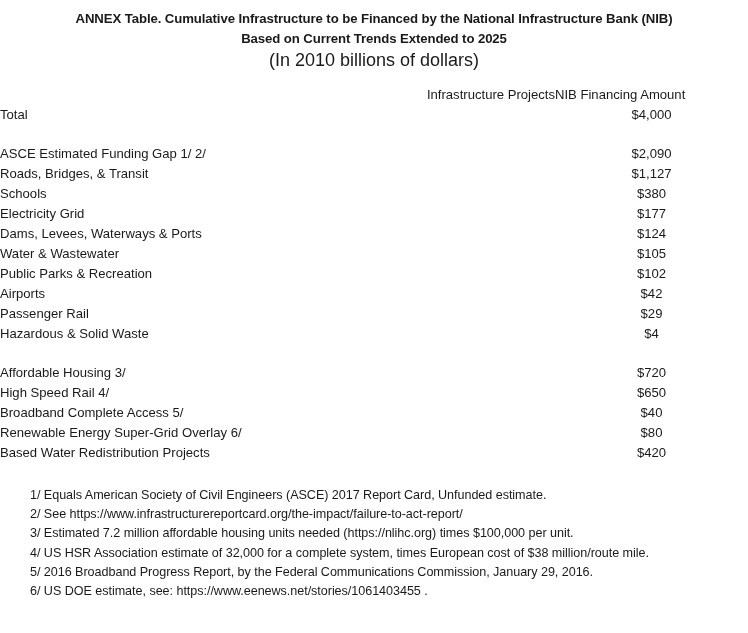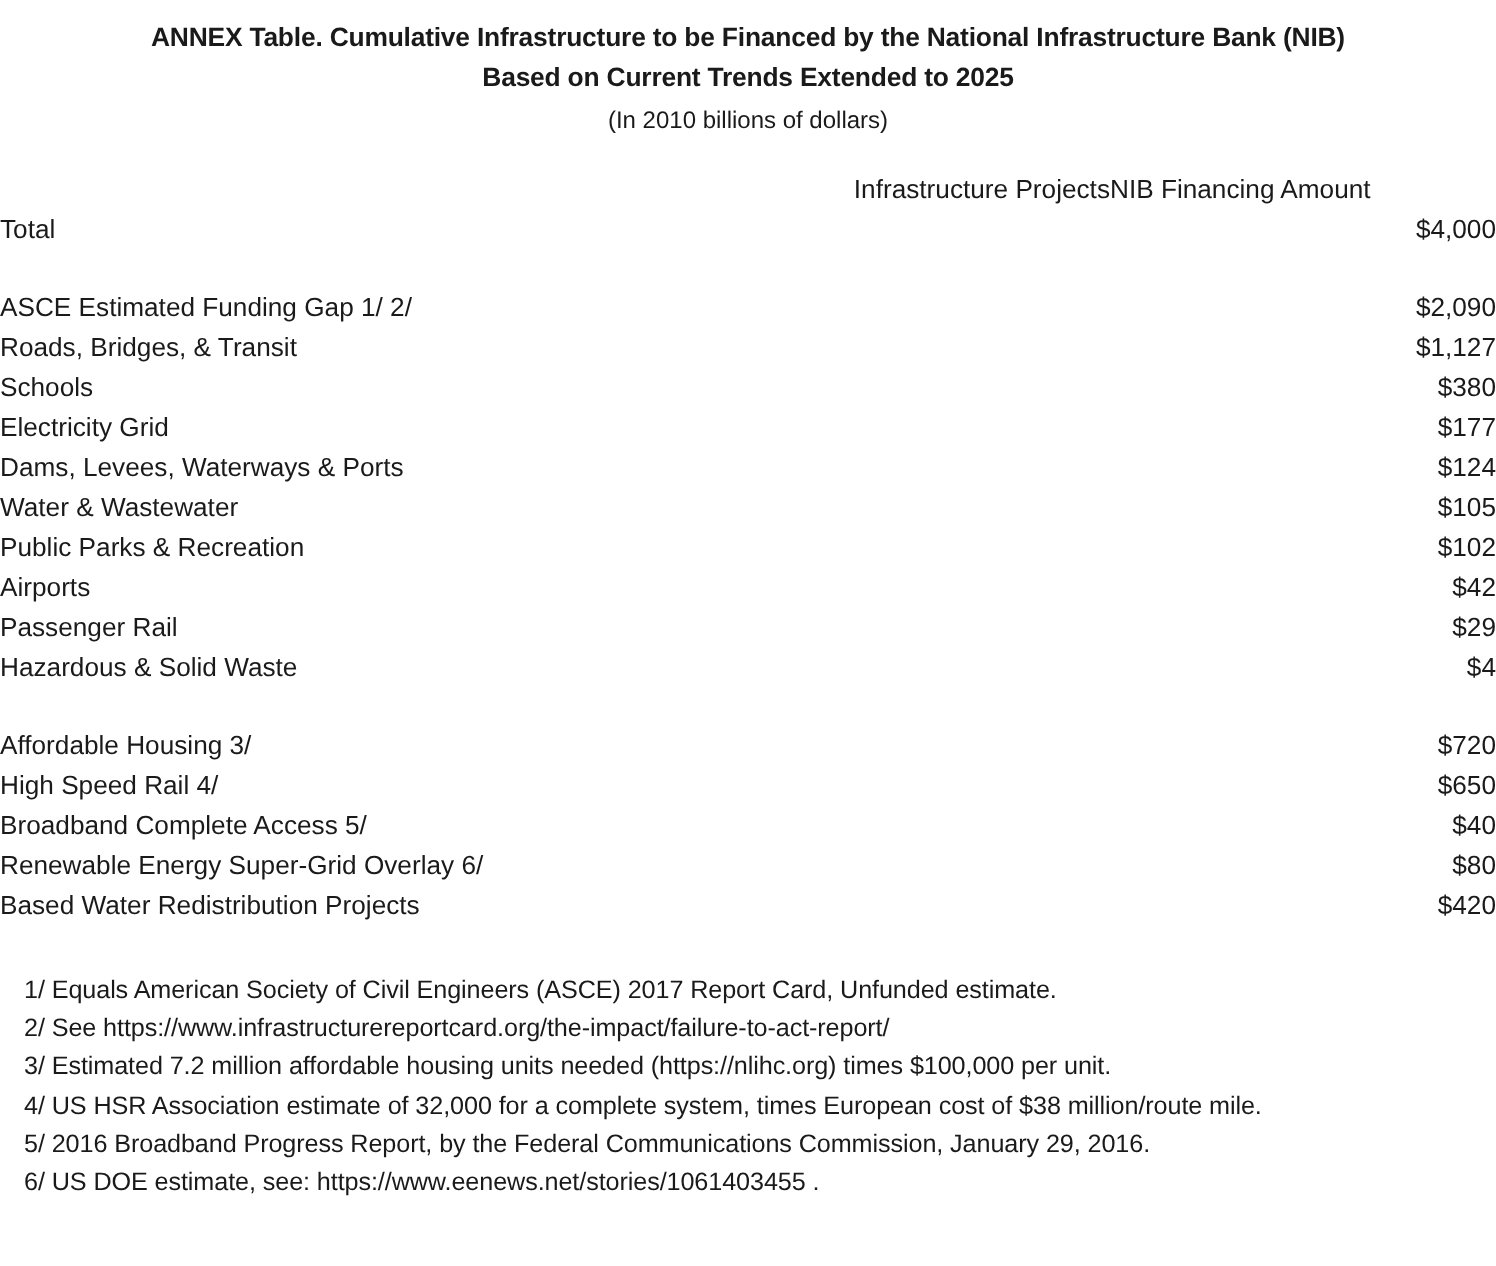--- a/index.html
+++ b/index.html
@@ -30,21 +30,21 @@
   .title-line {
     font-size: 13.2px;
     font-weight: bold;
     line-height: 20px;
     letter-spacing: -0.1px;
     white-space: nowrap;
   }
   .title-line-1 { }
   .title-line-2 { }
   .units-line {
-    font-size: 12px;
+    font-size: 18px;
     font-weight: normal;
     line-height: 21px;
     padding-top: 1px;
   }
 
   
   .table {
     margin-top: 14px;
     width: 748px;
     border-collapse: collapse;
@@ -72,38 +72,38 @@
     text-align: left;
     padding-right: 37px;
     font-size: 13.1px;
   }
 
   .row-label {
     text-align: left;
     white-space: nowrap;
   }
   .row-value {
-    text-align: right;
+    text-align: center;
     padding-right: 37px;
     white-space: nowrap;
   }
 
   .lvl-0 { padding-left: 15px; }
   .lvl-1 { padding-left: 46px; }
 
   tr.spacer td {
     height: 19px;
     line-height: 19px;
     font-size: 0;
   }
 
   
   .footnotes {
     margin-top: 23px;
-    padding-left: 12px;
+    padding-left: 30px;
   }
   .footnote {
     font-size: 12.6px;
     line-height: 19.2px;
     white-space: nowrap;
     letter-spacing: -0.05px;
   }
 </style>
 </head>
 <body>

